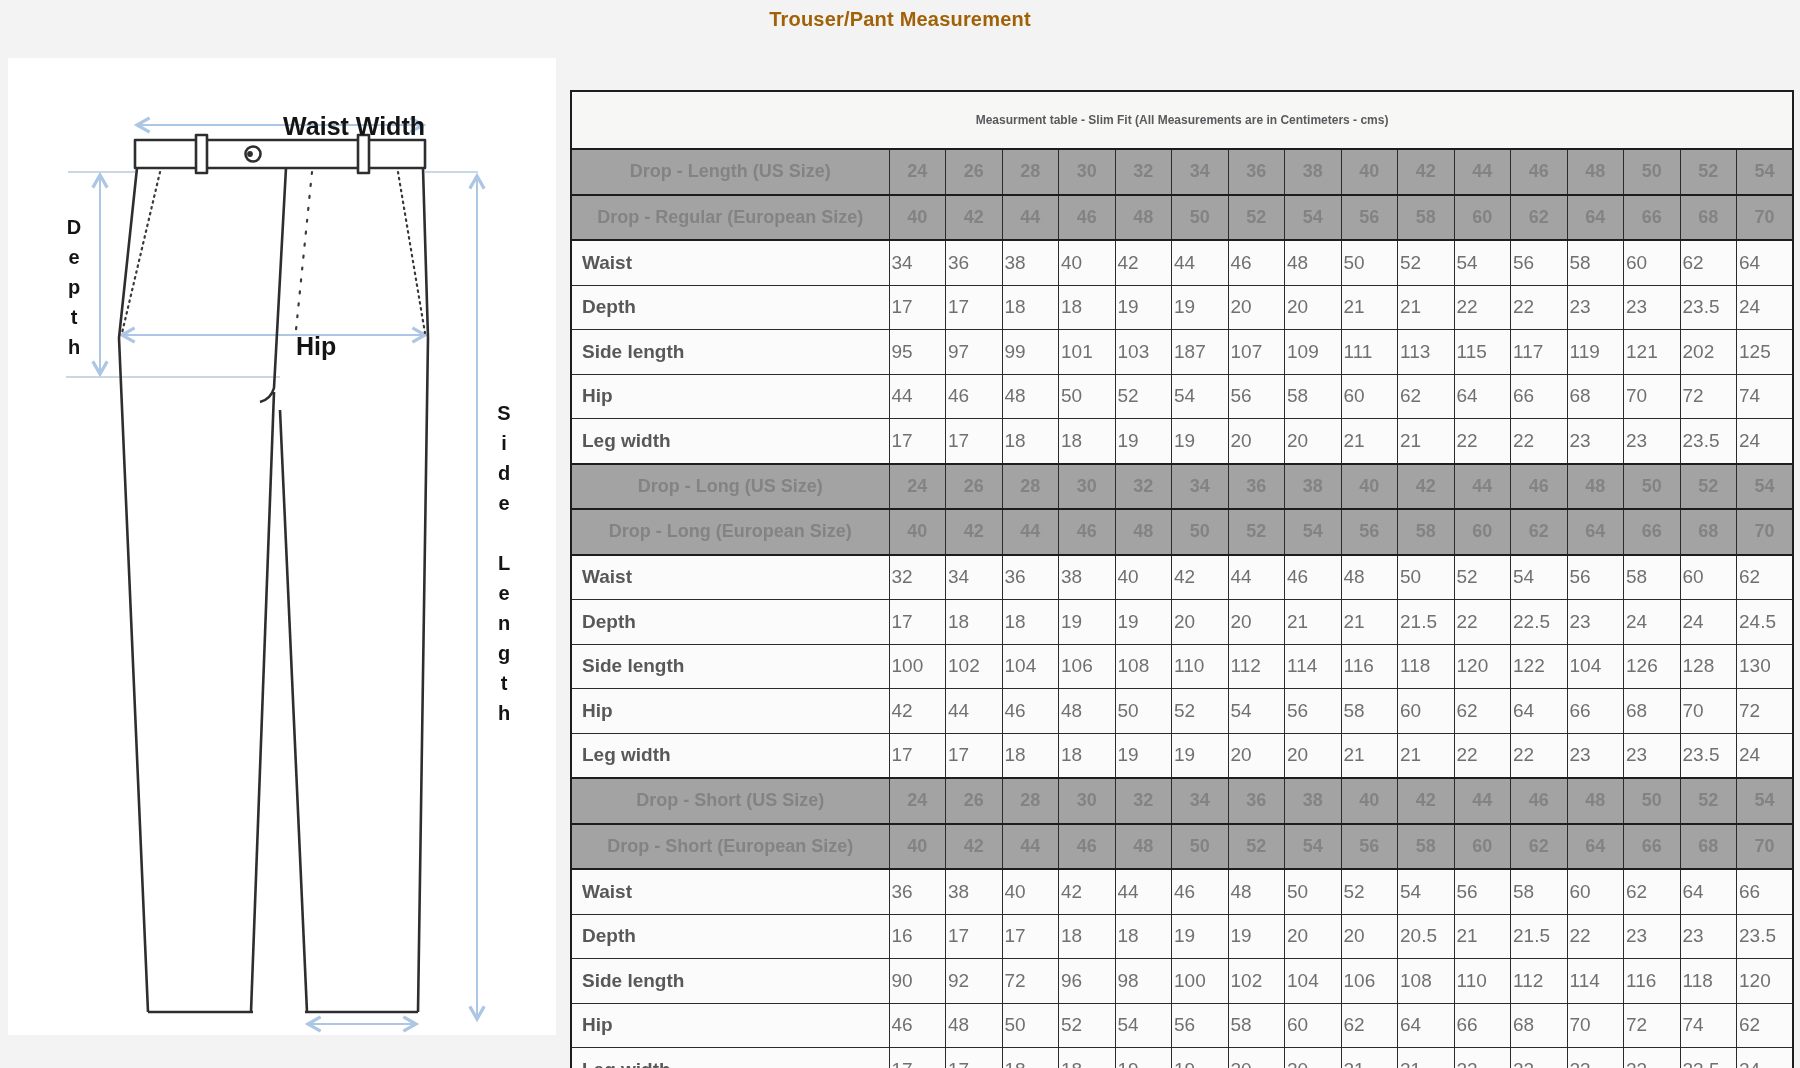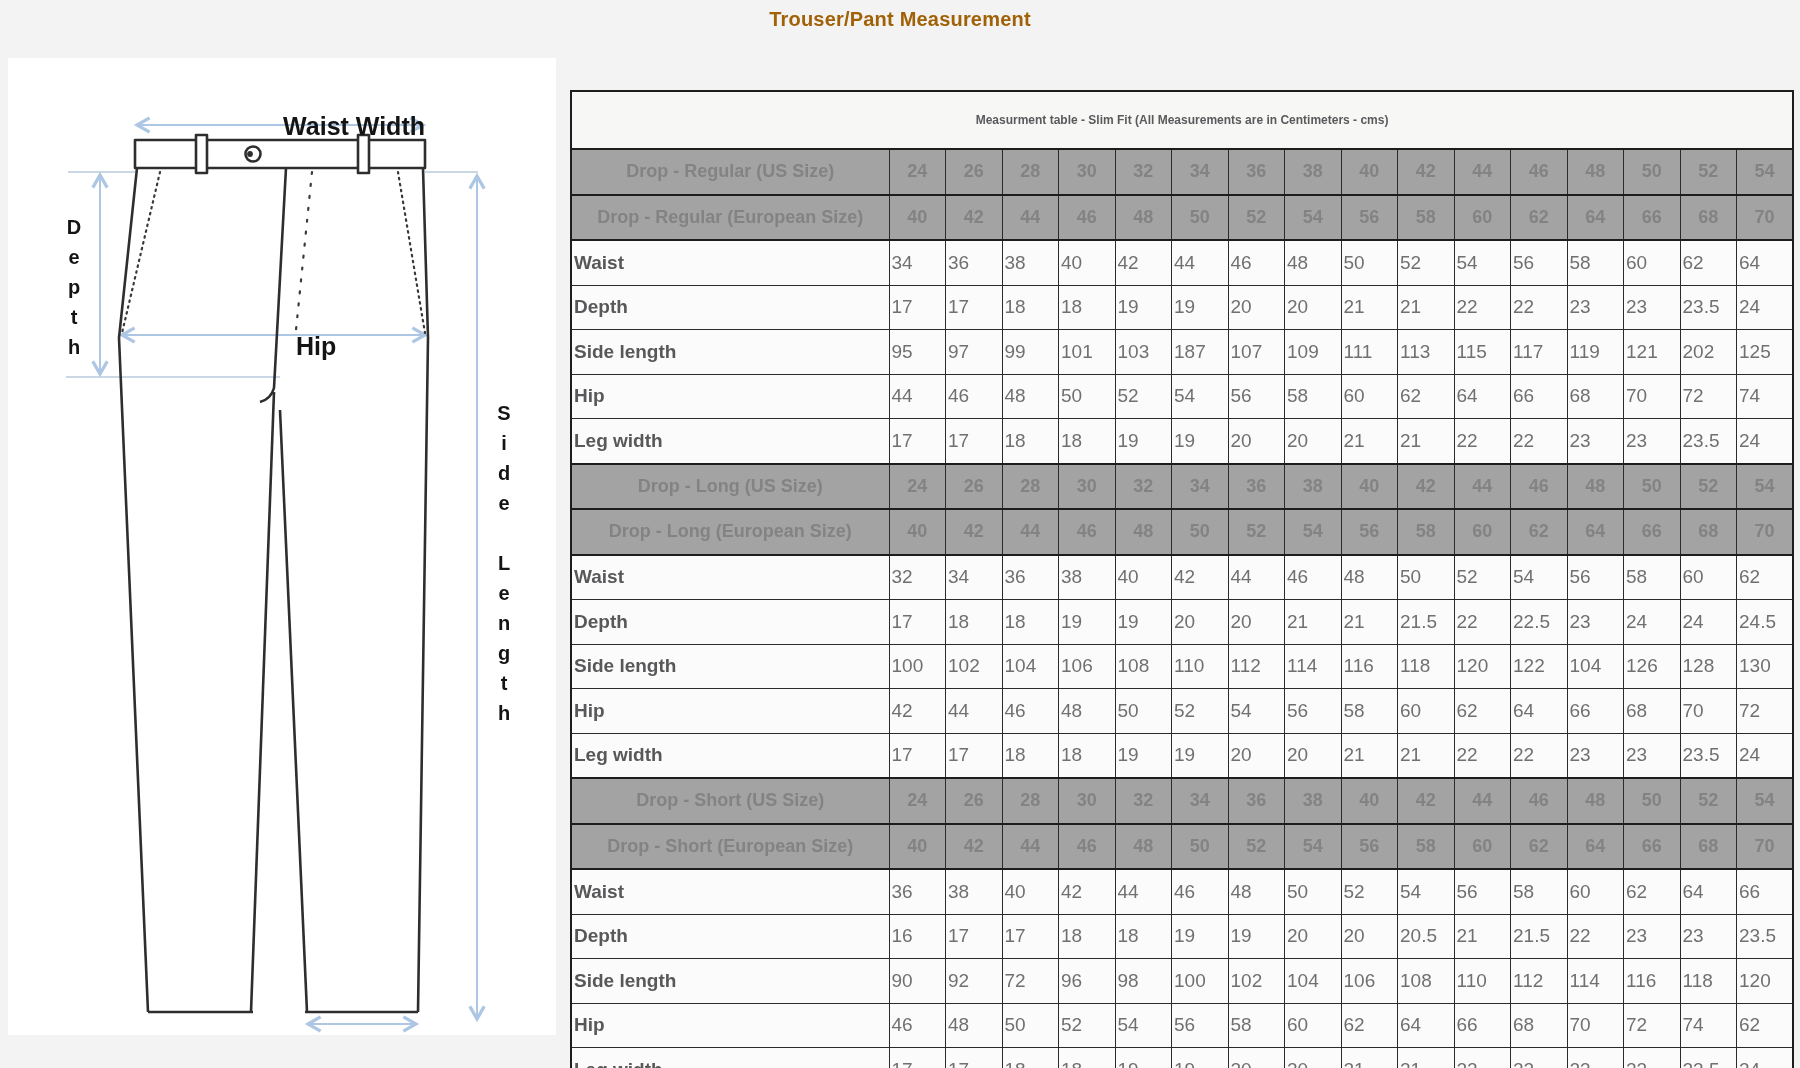--- a/index.html
+++ b/index.html
@@ -38,21 +38,21 @@
   .mtable .title-cell{
     background:#f7f7f6;text-align:center;font-weight:bold;
     font-size:12px;color:#595a5c;height:56px;
   }
   .mtable tr.hdr td{
     background:#a3a3a3;color:#838383;font-weight:bold;font-size:18px;
     text-align:center;border-top:2px solid #1d1d1d;border-bottom:2px solid #1d1d1d;
   }
   .mtable tr.data td{background:#fbfbfb;}
   .mtable tr.data td.lbl{
-    font-weight:bold;color:#58585a;font-size:19px;text-align:left;padding-left:2px;
+    font-weight:bold;color:#58585a;font-size:19px;text-align:left;padding-left:10px;
   }
   .mtable tr.data td.num{
     color:#707072;font-size:19px;text-align:left;padding-left:2px;
   }
   col.c0{width:318px;}
   col.cn{width:56.5px;}
 </style>
 </head>
 <body>
 
@@ -132,21 +132,21 @@
       <col class="cn">
     <col class="cn">
       <col class="cn">
   </colgroup>
   <tbody>
     <tr>
       <td class="title-cell" colspan="17">Measurment table - Slim Fit (All Measurements are in Centimeters - cms)</td>
     </tr>
 
   <tr class="hdr">
-        <td class="lbl">Drop - Regular (US Size)</td>
+        <td class="lbl">Drop - Length (US Size)</td>
         <td class="num">24</td>
         <td class="num">26</td>
         <td class="num">28</td>
         <td class="num">30</td>
         <td class="num">32</td>
         <td class="num">34</td>
         <td class="num">36</td>
         <td class="num">38</td>
         <td class="num">40</td>
         <td class="num">42</td>

